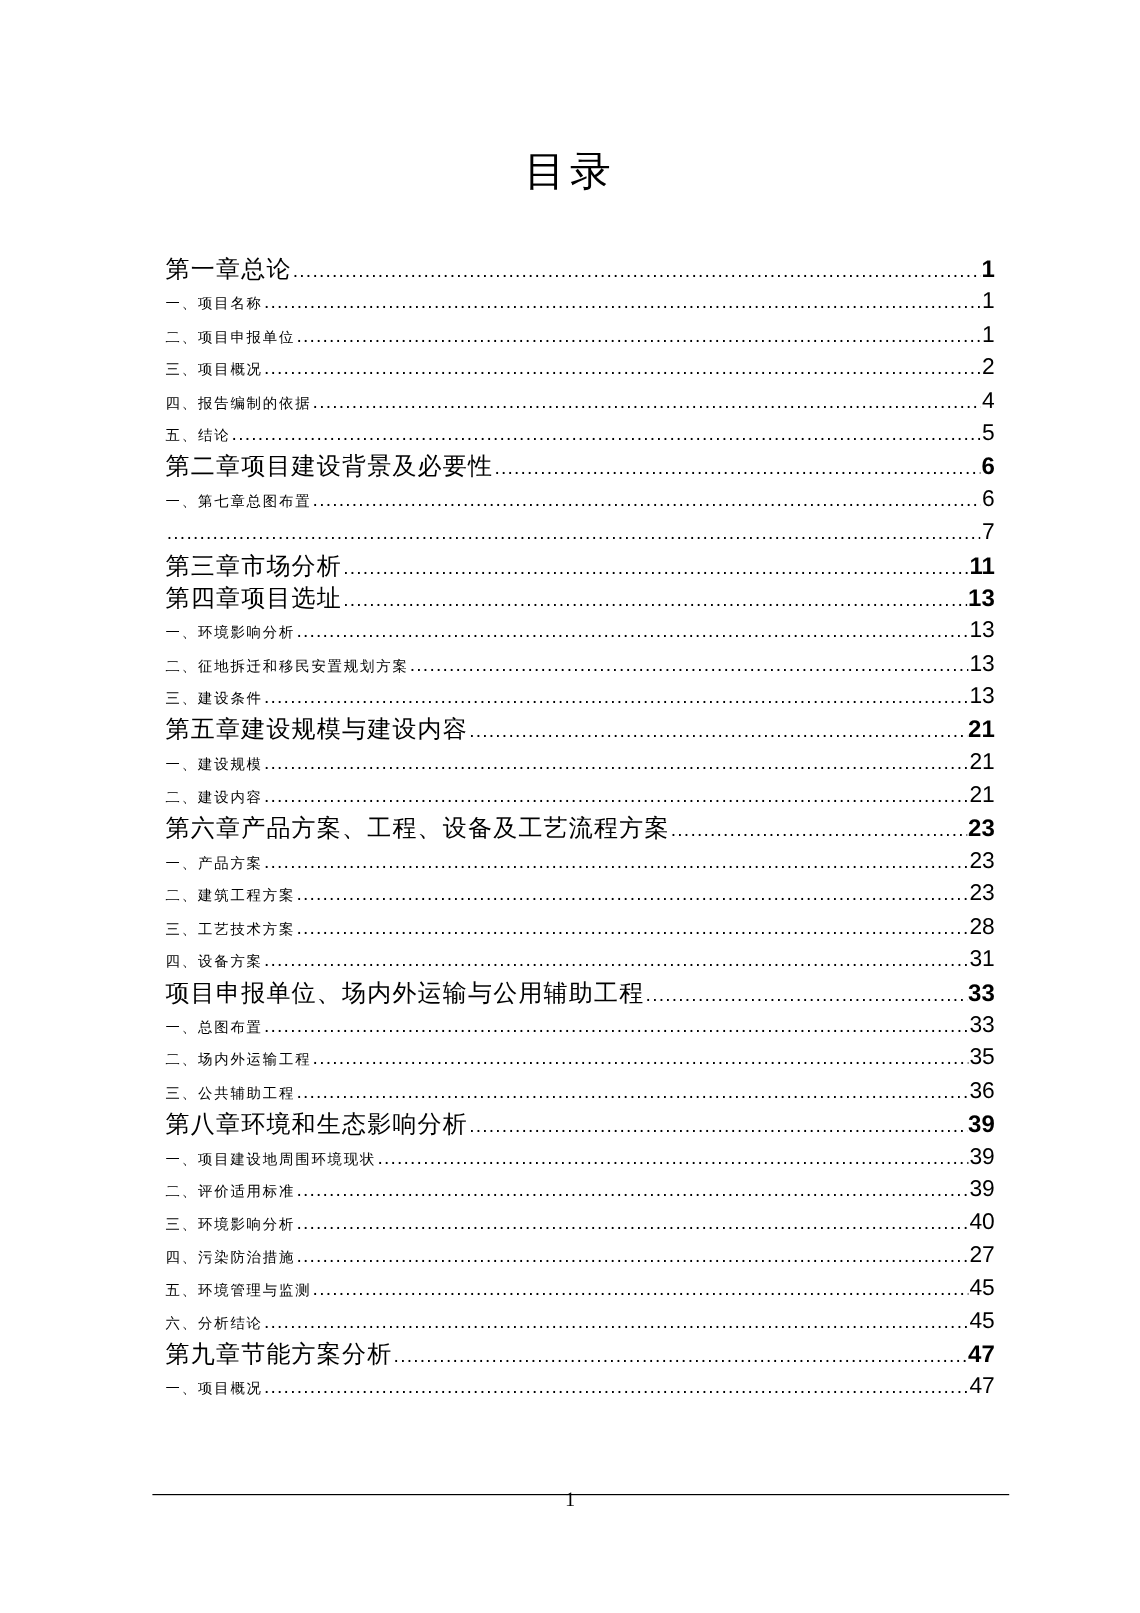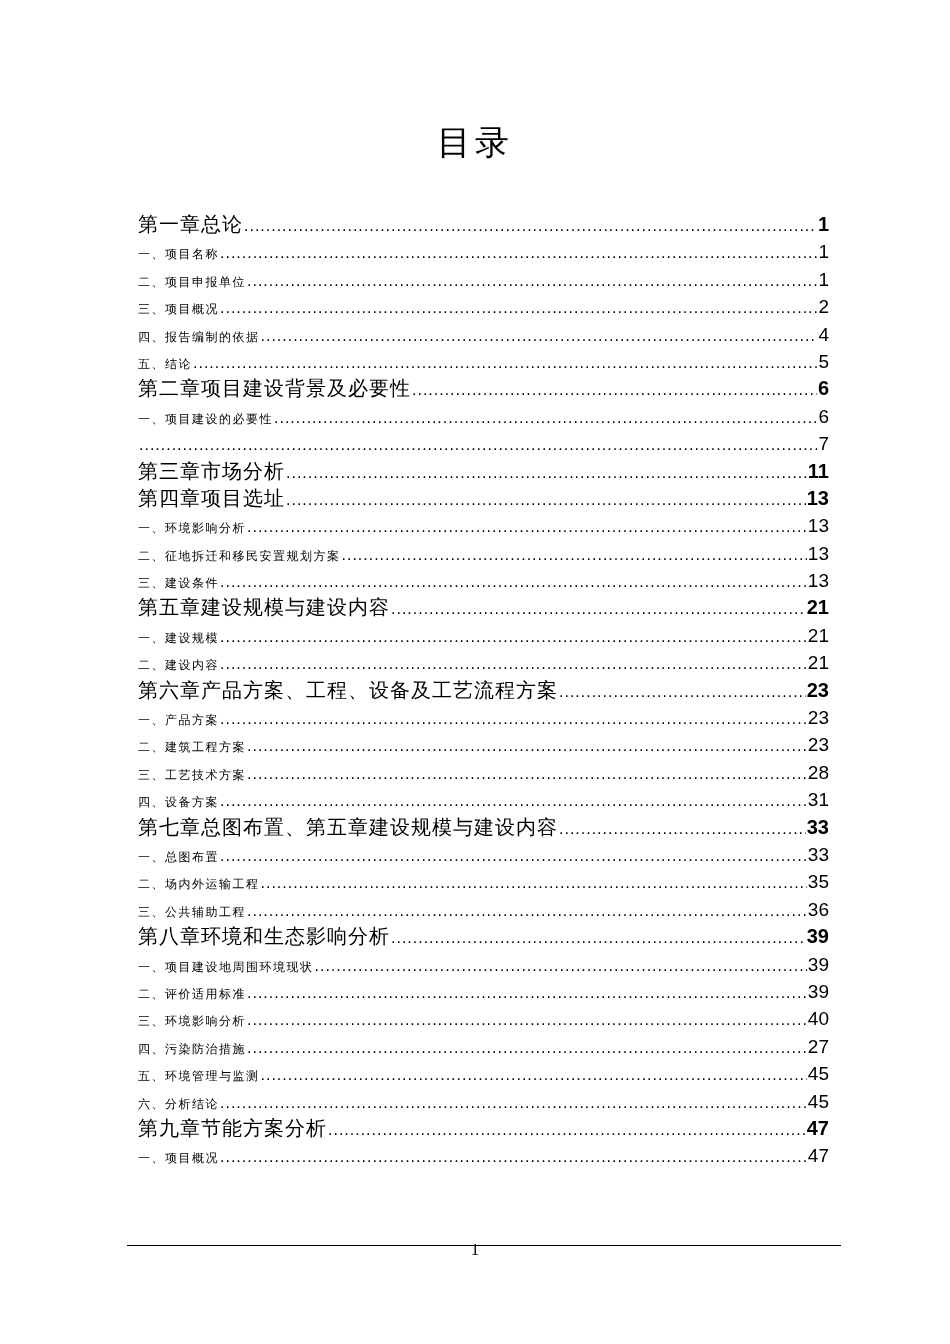--- a/index.html
+++ b/index.html
@@ -75,21 +75,21 @@
         <span class="label">五、结论</span>
         <span class="leader"></span>
         <span class="page-num">5</span>
       </div>
       <div class="row chapter">
         <span class="label">第二章项目建设背景及必要性</span>
         <span class="leader"></span>
         <span class="page-num">6</span>
       </div>
       <div class="row section">
-        <span class="label">一、项目建设的必要性</span>
+        <span class="label">一、第七章总图布置</span>
         <span class="leader"></span>
         <span class="page-num">6</span>
       </div>
       <div class="row section">
         <span class="leader"></span>
         <span class="page-num">7</span>
       </div>
       <div class="row chapter">
         <span class="label">第三章市场分析</span>
         <span class="leader"></span>
@@ -149,21 +149,21 @@
         <span class="label">三、工艺技术方案</span>
         <span class="leader"></span>
         <span class="page-num">28</span>
       </div>
       <div class="row section">
         <span class="label">四、设备方案</span>
         <span class="leader"></span>
         <span class="page-num">31</span>
       </div>
       <div class="row chapter">
-        <span class="label">第七章总图布置、第五章建设规模与建设内容</span>
+        <span class="label">项目申报单位、场内外运输与公用辅助工程</span>
         <span class="leader"></span>
         <span class="page-num">33</span>
       </div>
       <div class="row section">
         <span class="label">一、总图布置</span>
         <span class="leader"></span>
         <span class="page-num">33</span>
       </div>
       <div class="row section">
         <span class="label">二、场内外运输工程</span>

